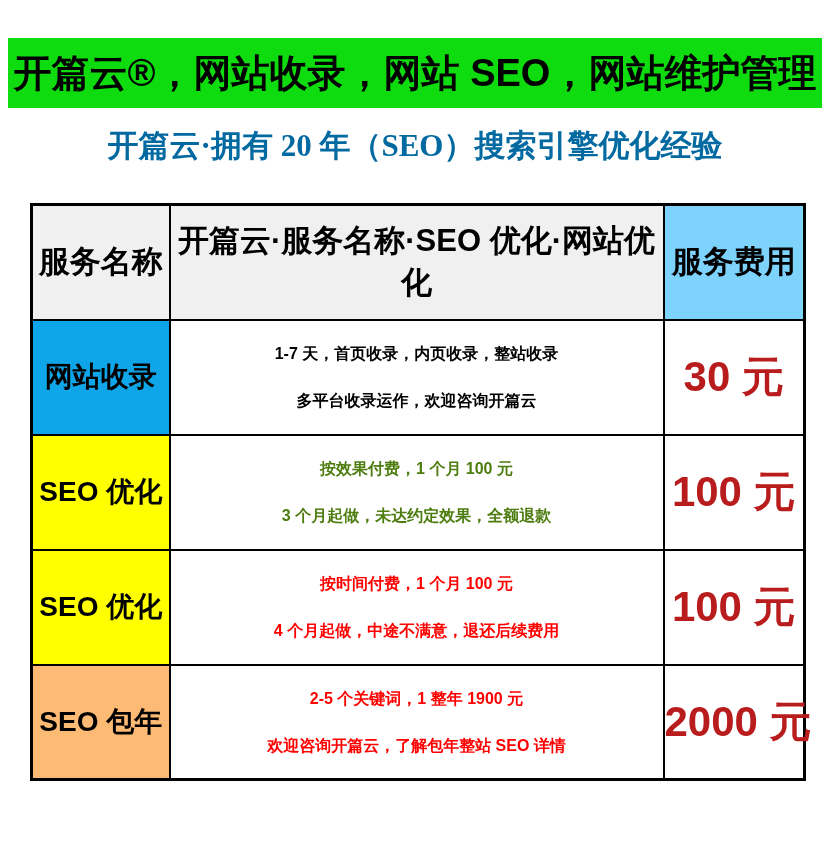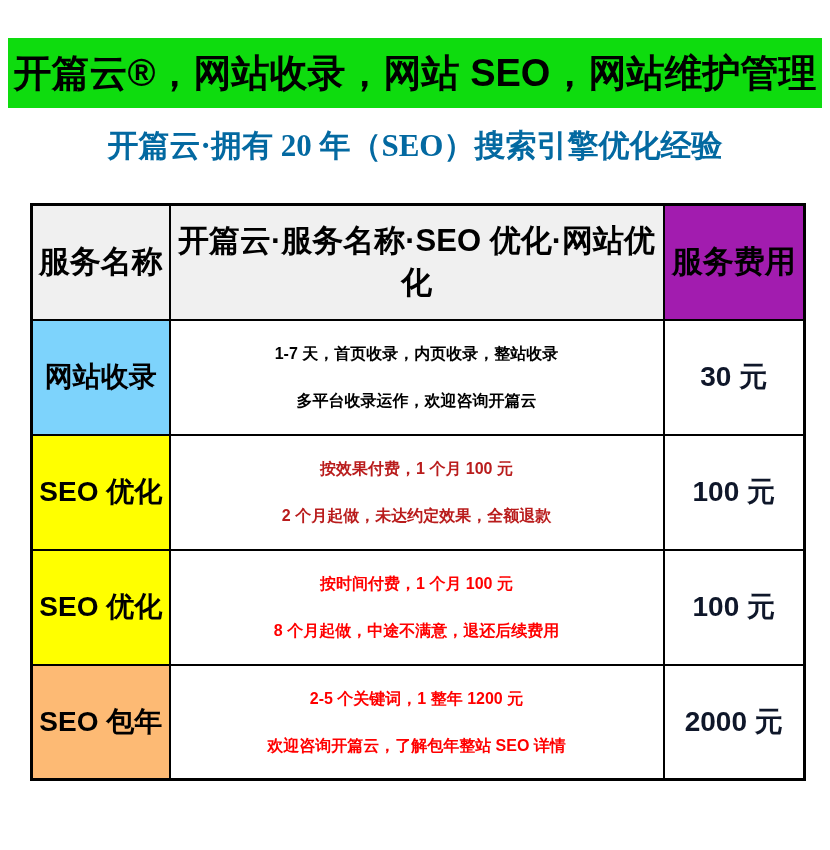--- a/index.html
+++ b/index.html
@@ -50,75 +50,75 @@
     padding: 0;
     font-weight: bold;
   }
   col.c1 { width: 138px; }
   col.c2 { width: 494px; }
   col.c3 { width: 141px; }
   th.hdr { font-size: 31px; color: #000000; }
   td.name { font-size: 28px; color: #000000; }
   td.desc { font-size: 16px; }
   td.desc .line { line-height: 47px; white-space: nowrap; }
-  td.price { font-size: 28px; color: #0f172a; white-space: nowrap; }
+  td.price { font-size: 42px; color: #b91c1c; white-space: nowrap; }
 </style>
 </head>
 <body>
 
 <div id="canvas">
 
   <div class="banner" style="background-color: rgb(14, 220, 14);">开篇云®，网站收录，网站 SEO，网站维护管理</div>
 
   <div class="subtitle" style="color: #0369a1; font-family: Liberation Serif, serif;">开篇云·拥有 20 年（SEO）搜索引擎优化经验</div>
 
   <table class="pricing">
     <colgroup>
         <col class="c1">
         <col class="c2">
         <col class="c3">
       </colgroup>
     <tbody>
       <tr>
         <th class="hdr" style="background-color: rgb(240, 240, 240);">服务名称</th>
         <th class="hdr" style="background-color: rgb(240, 240, 240);">开篇云·服务名称·SEO 优化·网站优化</th>
-        <th class="hdr" style="background-color: #a21caf; text-align: center;">服务费用</th>
+        <th class="hdr" style="background-color: #7dd3fc; text-align: center;">服务费用</th>
       </tr>
 
       <tr>
-        <td class="name" style="background-color: #7dd3fc;">网站收录</td>
+        <td class="name" style="background-color: #0ea5e9;">网站收录</td>
         <td class="desc" style="color: rgb(0, 0, 0);">
           <div class="line">1-7 天，首页收录，内页收录，整站收录</div>
           <div class="line">多平台收录运作，欢迎咨询开篇云</div>
         </td>
         <td class="price">30 元</td>
       </tr>
 
       <tr>
         <td class="name" style="background-color: rgb(255, 255, 0);">SEO 优化</td>
-        <td class="desc" style="color: #b91c1c;">
+        <td class="desc" style="color: #4d7c0f;">
           <div class="line">按效果付费，1 个月 100 元</div>
-          <div class="line">2 个月起做，未达约定效果，全额退款</div>
+          <div class="line">3 个月起做，未达约定效果，全额退款</div>
         </td>
         <td class="price">100 元</td>
       </tr>
 
       <tr>
         <td class="name" style="background-color: rgb(255, 255, 0);">SEO 优化</td>
         <td class="desc" style="color: rgb(255, 0, 0);">
           <div class="line">按时间付费，1 个月 100 元</div>
-          <div class="line">8 个月起做，中途不满意，退还后续费用</div>
+          <div class="line">4 个月起做，中途不满意，退还后续费用</div>
         </td>
         <td class="price">100 元</td>
       </tr>
 
       <tr>
         <td class="name" style="background-color: #fdba74;">SEO 包年</td>
         <td class="desc" style="color: rgb(255, 0, 0);">
-          <div class="line">2-5 个关键词，1 整年 1200 元</div>
+          <div class="line">2-5 个关键词，1 整年 1900 元</div>
           <div class="line">欢迎咨询开篇云，了解包年整站 SEO 详情</div>
         </td>
         <td class="price">2000 元</td>
       </tr>
     </tbody>
   </table>
 
 </div>
 
 </body></html>

